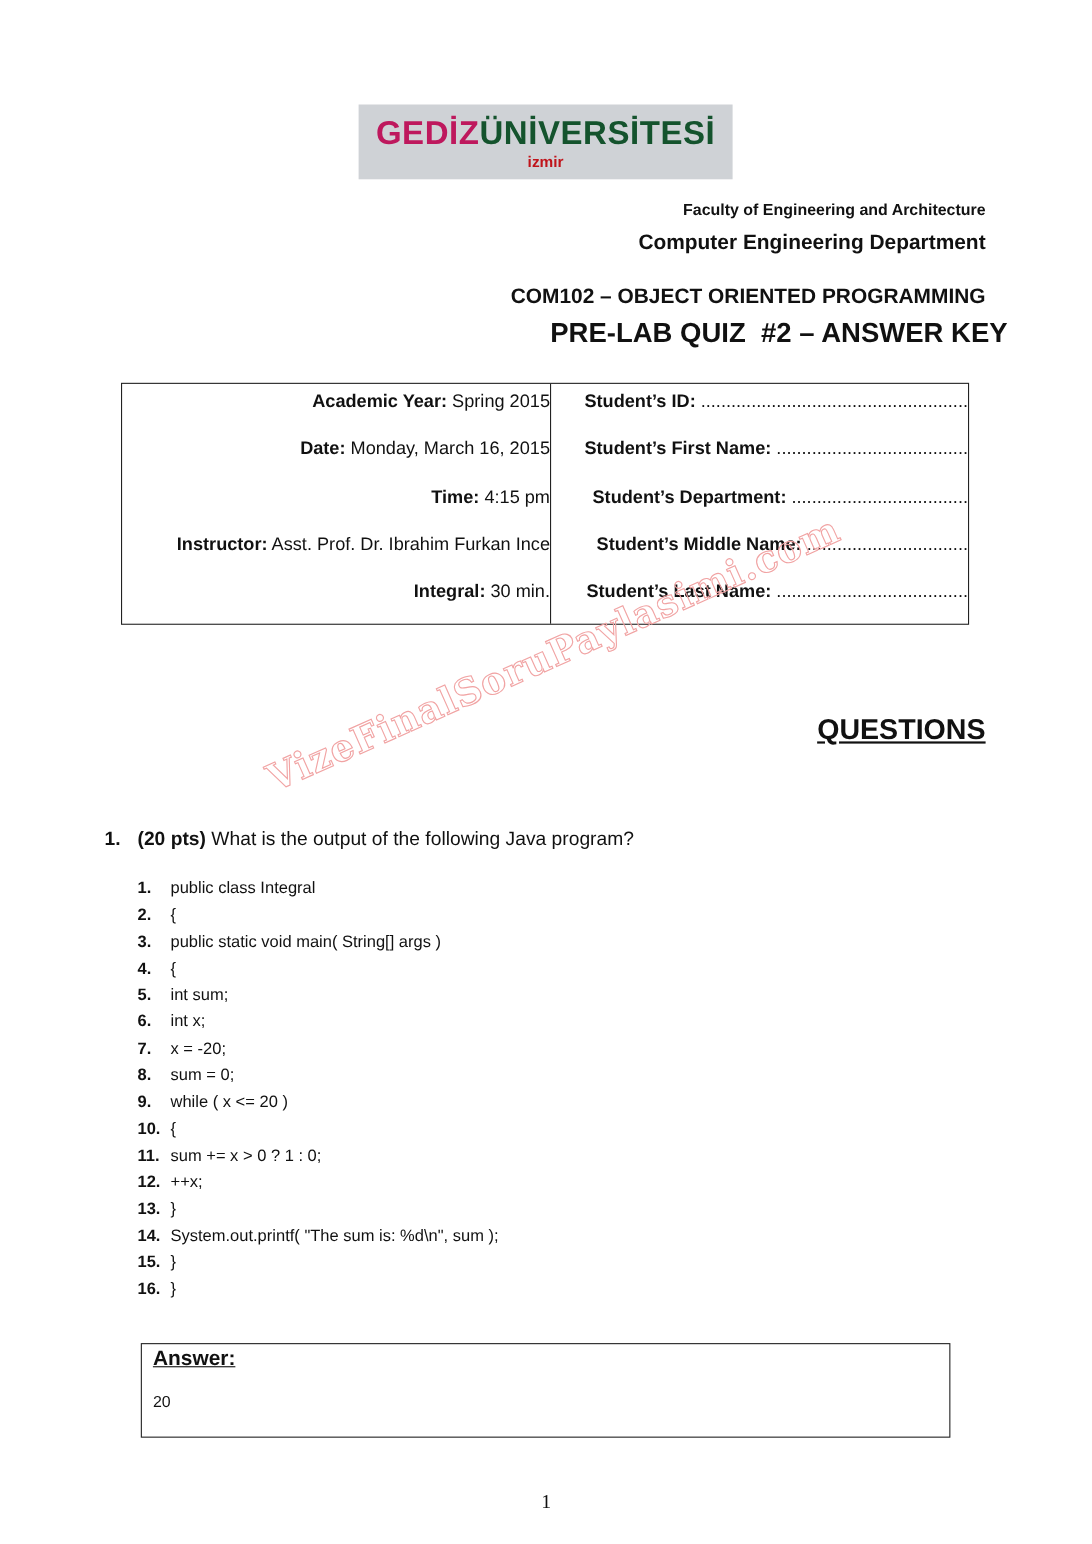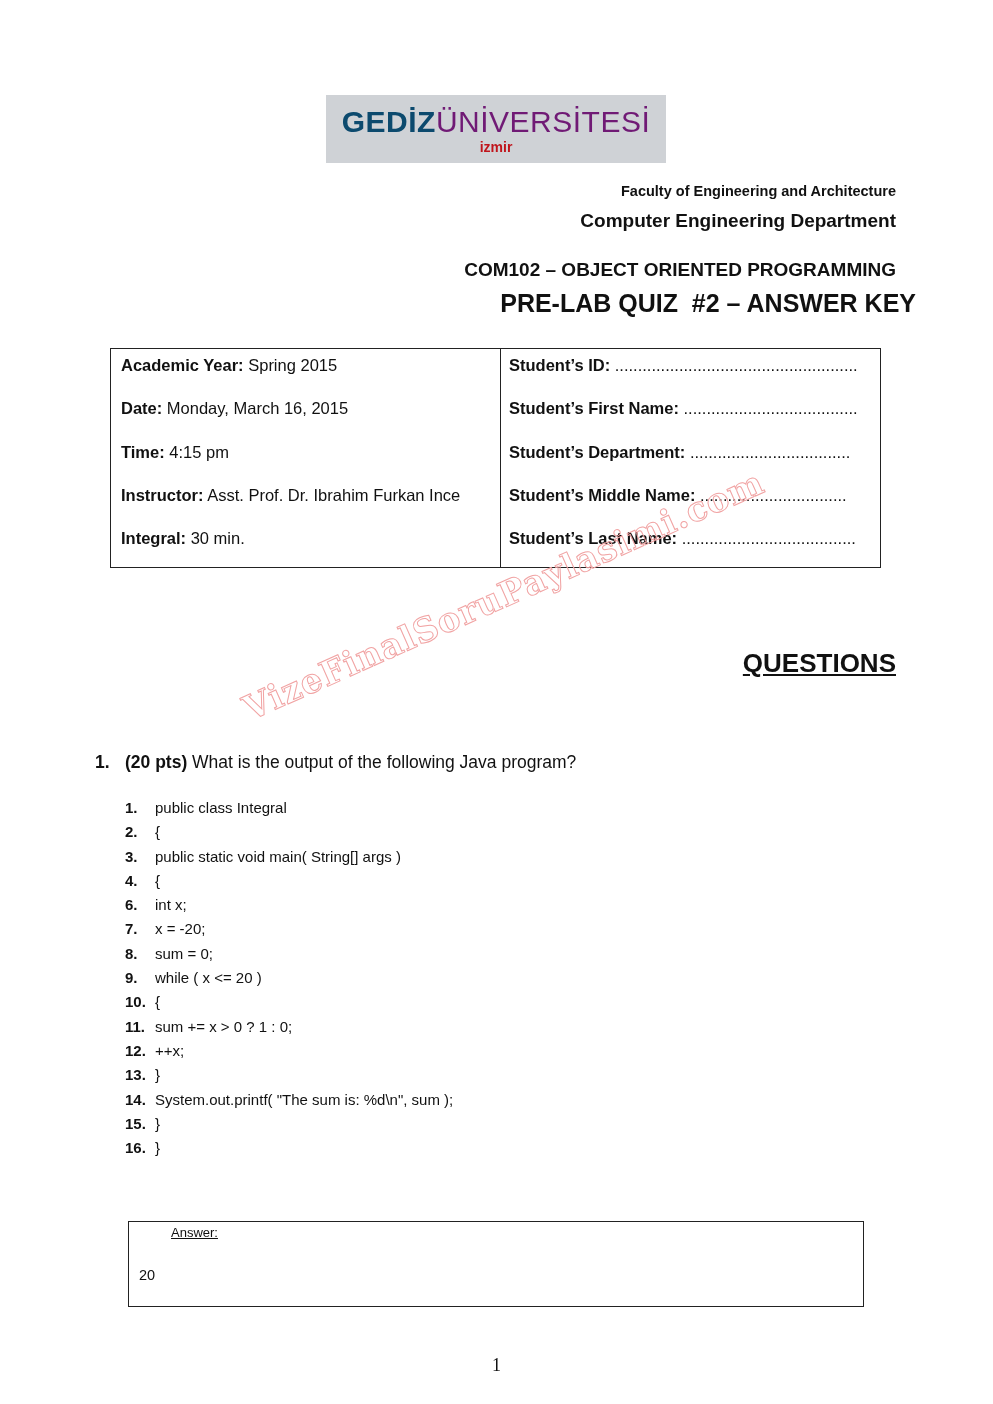--- a/index.html
+++ b/index.html
@@ -3,34 +3,34 @@
 <meta charset="utf-8">
 <style>
   html, body { margin: 0; padding: 0; background: #ffffff; }
   body { width: 993px; height: 1404px; position: relative; overflow: hidden;
          font-family: "Liberation Sans", "DejaVu Sans", sans-serif; color: #111; }
 
   .logo { position: absolute; left: 326px; top: 95px; width: 340px; height: 68px;
           background: #cfd2d6; }
   .logo-main { position: absolute; left: 0; right: 0; top: 10px; text-align: center;
                font-size: 30px; letter-spacing: 0.5px; white-space: nowrap; }
-  .logo-red { color: #0c4a6e; font-weight: bold; }
-  .logo-grey { color: #701a75; font-weight: normal; }
+  .logo-red { color: #be185d; font-weight: bold; }
+  .logo-grey { color: #14532d; font-weight: bold; }
   .logo-sub { position: absolute; left: 0; right: 0; top: 44px; text-align: center;
               font-size: 14px; color: #c0141b; font-weight: bold; }
 
   .center { position: absolute; left: 0; width: 896px; text-align: right; }
   .faculty { top: 183px; font-size: 14.5px; font-weight: bold; }
   .dept { top: 210px; font-size: 19px; font-weight: bold; }
   .course { top: 259px; font-size: 19px; font-weight: bold; }
   .quiz { top: 289px; font-size: 25px; font-weight: bold; padding-left: 20px; }
 
   .info-table { position: absolute; left: 110px; top: 348px; width: 771px; height: 220px;
                 border: 1.5px solid #222; box-sizing: border-box; display: flex; }
-  .info-col { box-sizing: border-box; padding: 5px 0 0 10px; }
+  .info-col { box-sizing: border-box; padding: 5px 0 0 10px; text-align: right; }
   .info-col.left { width: 390px; border-right: 1.5px solid #222; }
   .info-col.right { flex: 1; padding-left: 8px; }
   .info-row { height: 43.3px; font-size: 16.5px; line-height: 22px; white-space: nowrap; }
   .info-row b { font-weight: bold; }
   .dots { letter-spacing: 0px; }
 
   .questions-h { top: 648px; font-size: 26px; font-weight: bold; text-decoration: underline; }
 
   .watermark { position: absolute; left: 245px; top: 690px; font-size: 34px; font-weight: bold;
                font-family: "DejaVu Serif", serif; color: transparent;
@@ -40,22 +40,22 @@
   .q1 { position: absolute; left: 95px; top: 752px; font-size: 17.5px; white-space: nowrap; }
   .q1 .num { display: inline-block; width: 30px; font-weight: bold; }
   .q1 b { font-weight: bold; margin-top: 16px; }
 
   .code { position: absolute; left: 125px; top: 797px; }
   .code-line { height: 24.3px; font-size: 15px; line-height: 22px; white-space: nowrap; }
   .code-line .ln { display: inline-block; width: 30px; font-weight: bold; }
 
   .answer-box { position: absolute; left: 128px; top: 1221px; width: 736px; height: 86px;
                 border: 1.5px solid #222; box-sizing: border-box; }
-  .answer-label { position: absolute; left: 10px; top: 3px; font-size: 13px; font-weight: normal;
-                  text-decoration: underline; margin-left: 32px; }
+  .answer-label { position: absolute; left: 10px; top: 3px; font-size: 19px; font-weight: bold;
+                  text-decoration: underline; }
   .answer-value { position: absolute; left: 10px; top: 45px; font-size: 14.5px; }
 
   .page-num { position: absolute; left: 0; width: 993px; top: 1355px; text-align: center;
               font-family: "Liberation Serif", serif; font-size: 18px; }
 </style>
 </head>
 <body>
 
 <div class="logo">
   <div class="logo-main"><span class="logo-red">GEDİZ</span><span class="logo-grey">ÜNİVERSİTESİ</span></div>
@@ -90,20 +90,21 @@
 
 <div class="q1">
   <span class="num">1.</span><b>(20 pts)</b><span style="white-space: pre;"> What is the output of the following Java program?</span>
 </div>
 
 <div class="code">
   <div class="code-line"><span class="ln">1.</span><span>public class Integral</span></div>
   <div class="code-line"><span class="ln">2.</span><span>{</span></div>
   <div class="code-line"><span class="ln">3.</span><span>public static void main( String[] args )</span></div>
   <div class="code-line"><span class="ln">4.</span><span>{</span></div>
+  <div class="code-line"><span class="ln">5.</span><span>int sum;</span></div>
   <div class="code-line"><span class="ln">6.</span><span>int x;</span></div>
   <div class="code-line"><span class="ln">7.</span><span>x = -20;</span></div>
   <div class="code-line"><span class="ln">8.</span><span>sum = 0;</span></div>
   <div class="code-line"><span class="ln">9.</span><span>while ( x &lt;= 20 )</span></div>
   <div class="code-line"><span class="ln">10.</span><span>{</span></div>
   <div class="code-line"><span class="ln">11.</span><span>sum += x &gt; 0 ? 1 : 0;</span></div>
   <div class="code-line"><span class="ln">12.</span><span>++x;</span></div>
   <div class="code-line"><span class="ln">13.</span><span>}</span></div>
   <div class="code-line"><span class="ln">14.</span><span>System.out.printf( "The sum is: %d\n", sum );</span></div>
   <div class="code-line"><span class="ln">15.</span><span>}</span></div>

